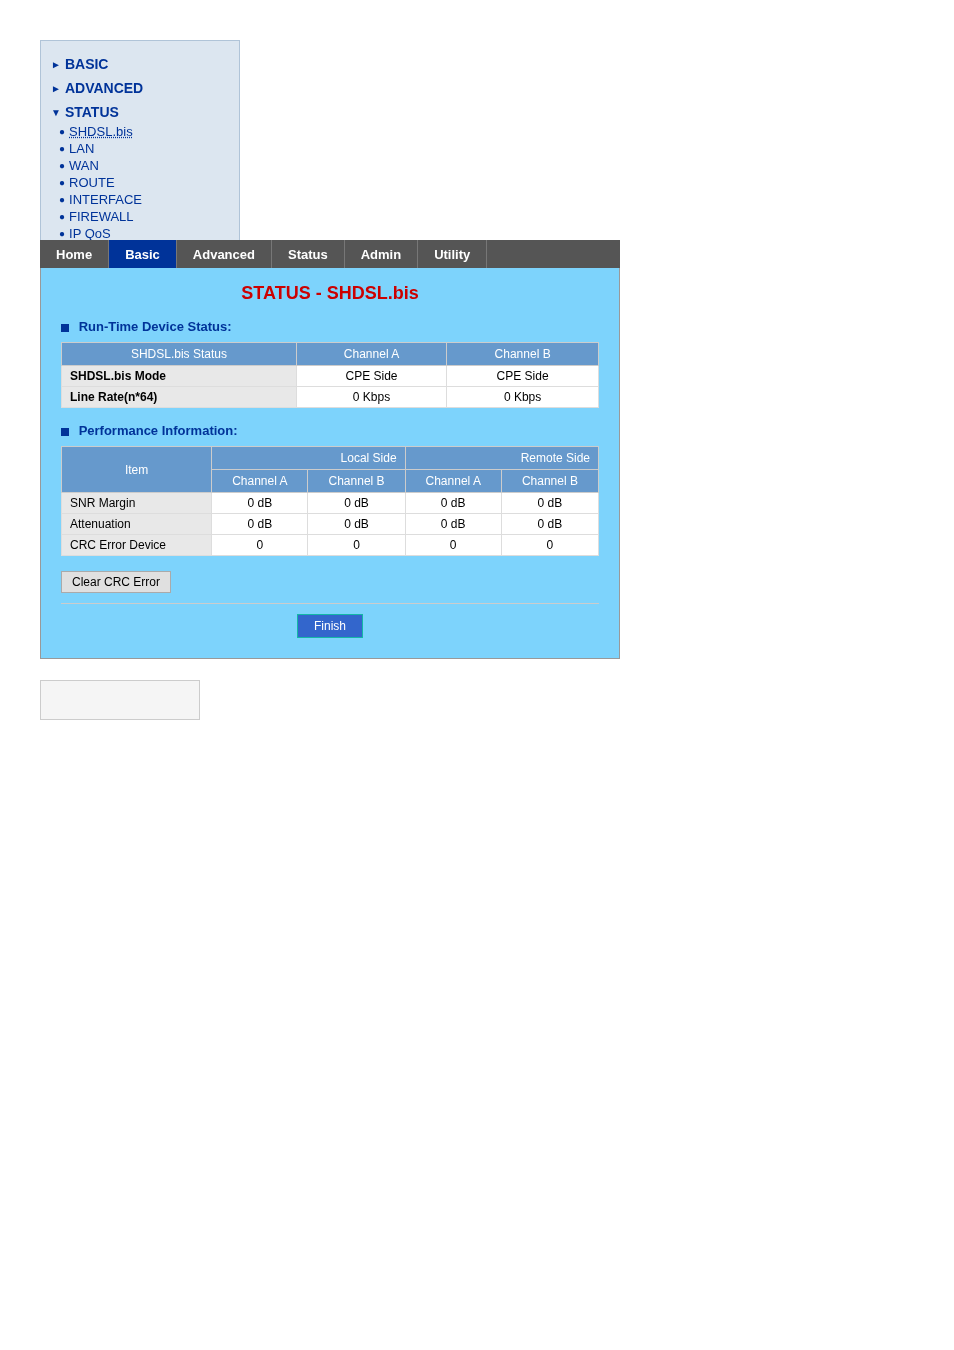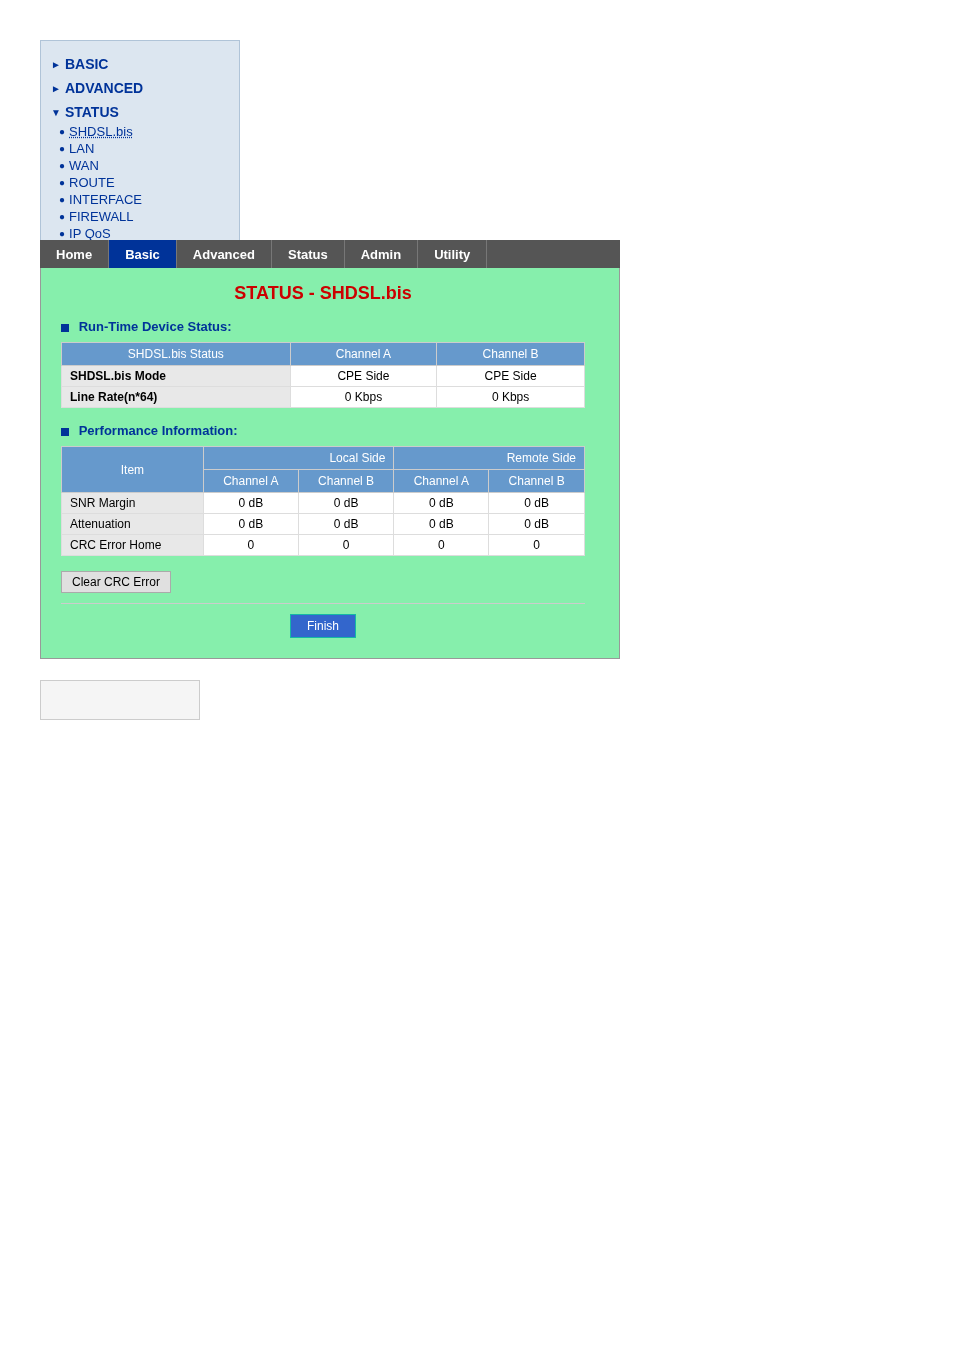--- a/index.html
+++ b/index.html
@@ -109,22 +109,22 @@
 
     .nav-item.active {
       background: #003399;
       color: #fff;
     }
 
     
     .content-panel {
       border: 1px solid #999;
       border-top: none;
-      background: #86efac;
-      padding: 15px 34px 20px 20px;
+      background: #7dd3fc;
+      padding: 15px 20px 20px 20px;
     }
 
     .page-title {
       text-align: center;
       font-size: 18px;
       font-weight: bold;
       color: #cc0000;
       margin-bottom: 15px;
     }
 
@@ -407,21 +407,21 @@
       <td>0 dB</td>
     </tr>
             <tr>
       <td class="row-header">Attenuation</td>
       <td>0 dB</td>
       <td>0 dB</td>
       <td>0 dB</td>
       <td>0 dB</td>
     </tr>
             <tr>
-      <td class="row-header">CRC Error Home</td>
+      <td class="row-header">CRC Error Device</td>
       <td>0</td>
       <td>0</td>
       <td>0</td>
       <td>0</td>
     </tr>
           </tbody>
       </table>
 
       <button class="btn-clear">Clear CRC Error</button>
 

